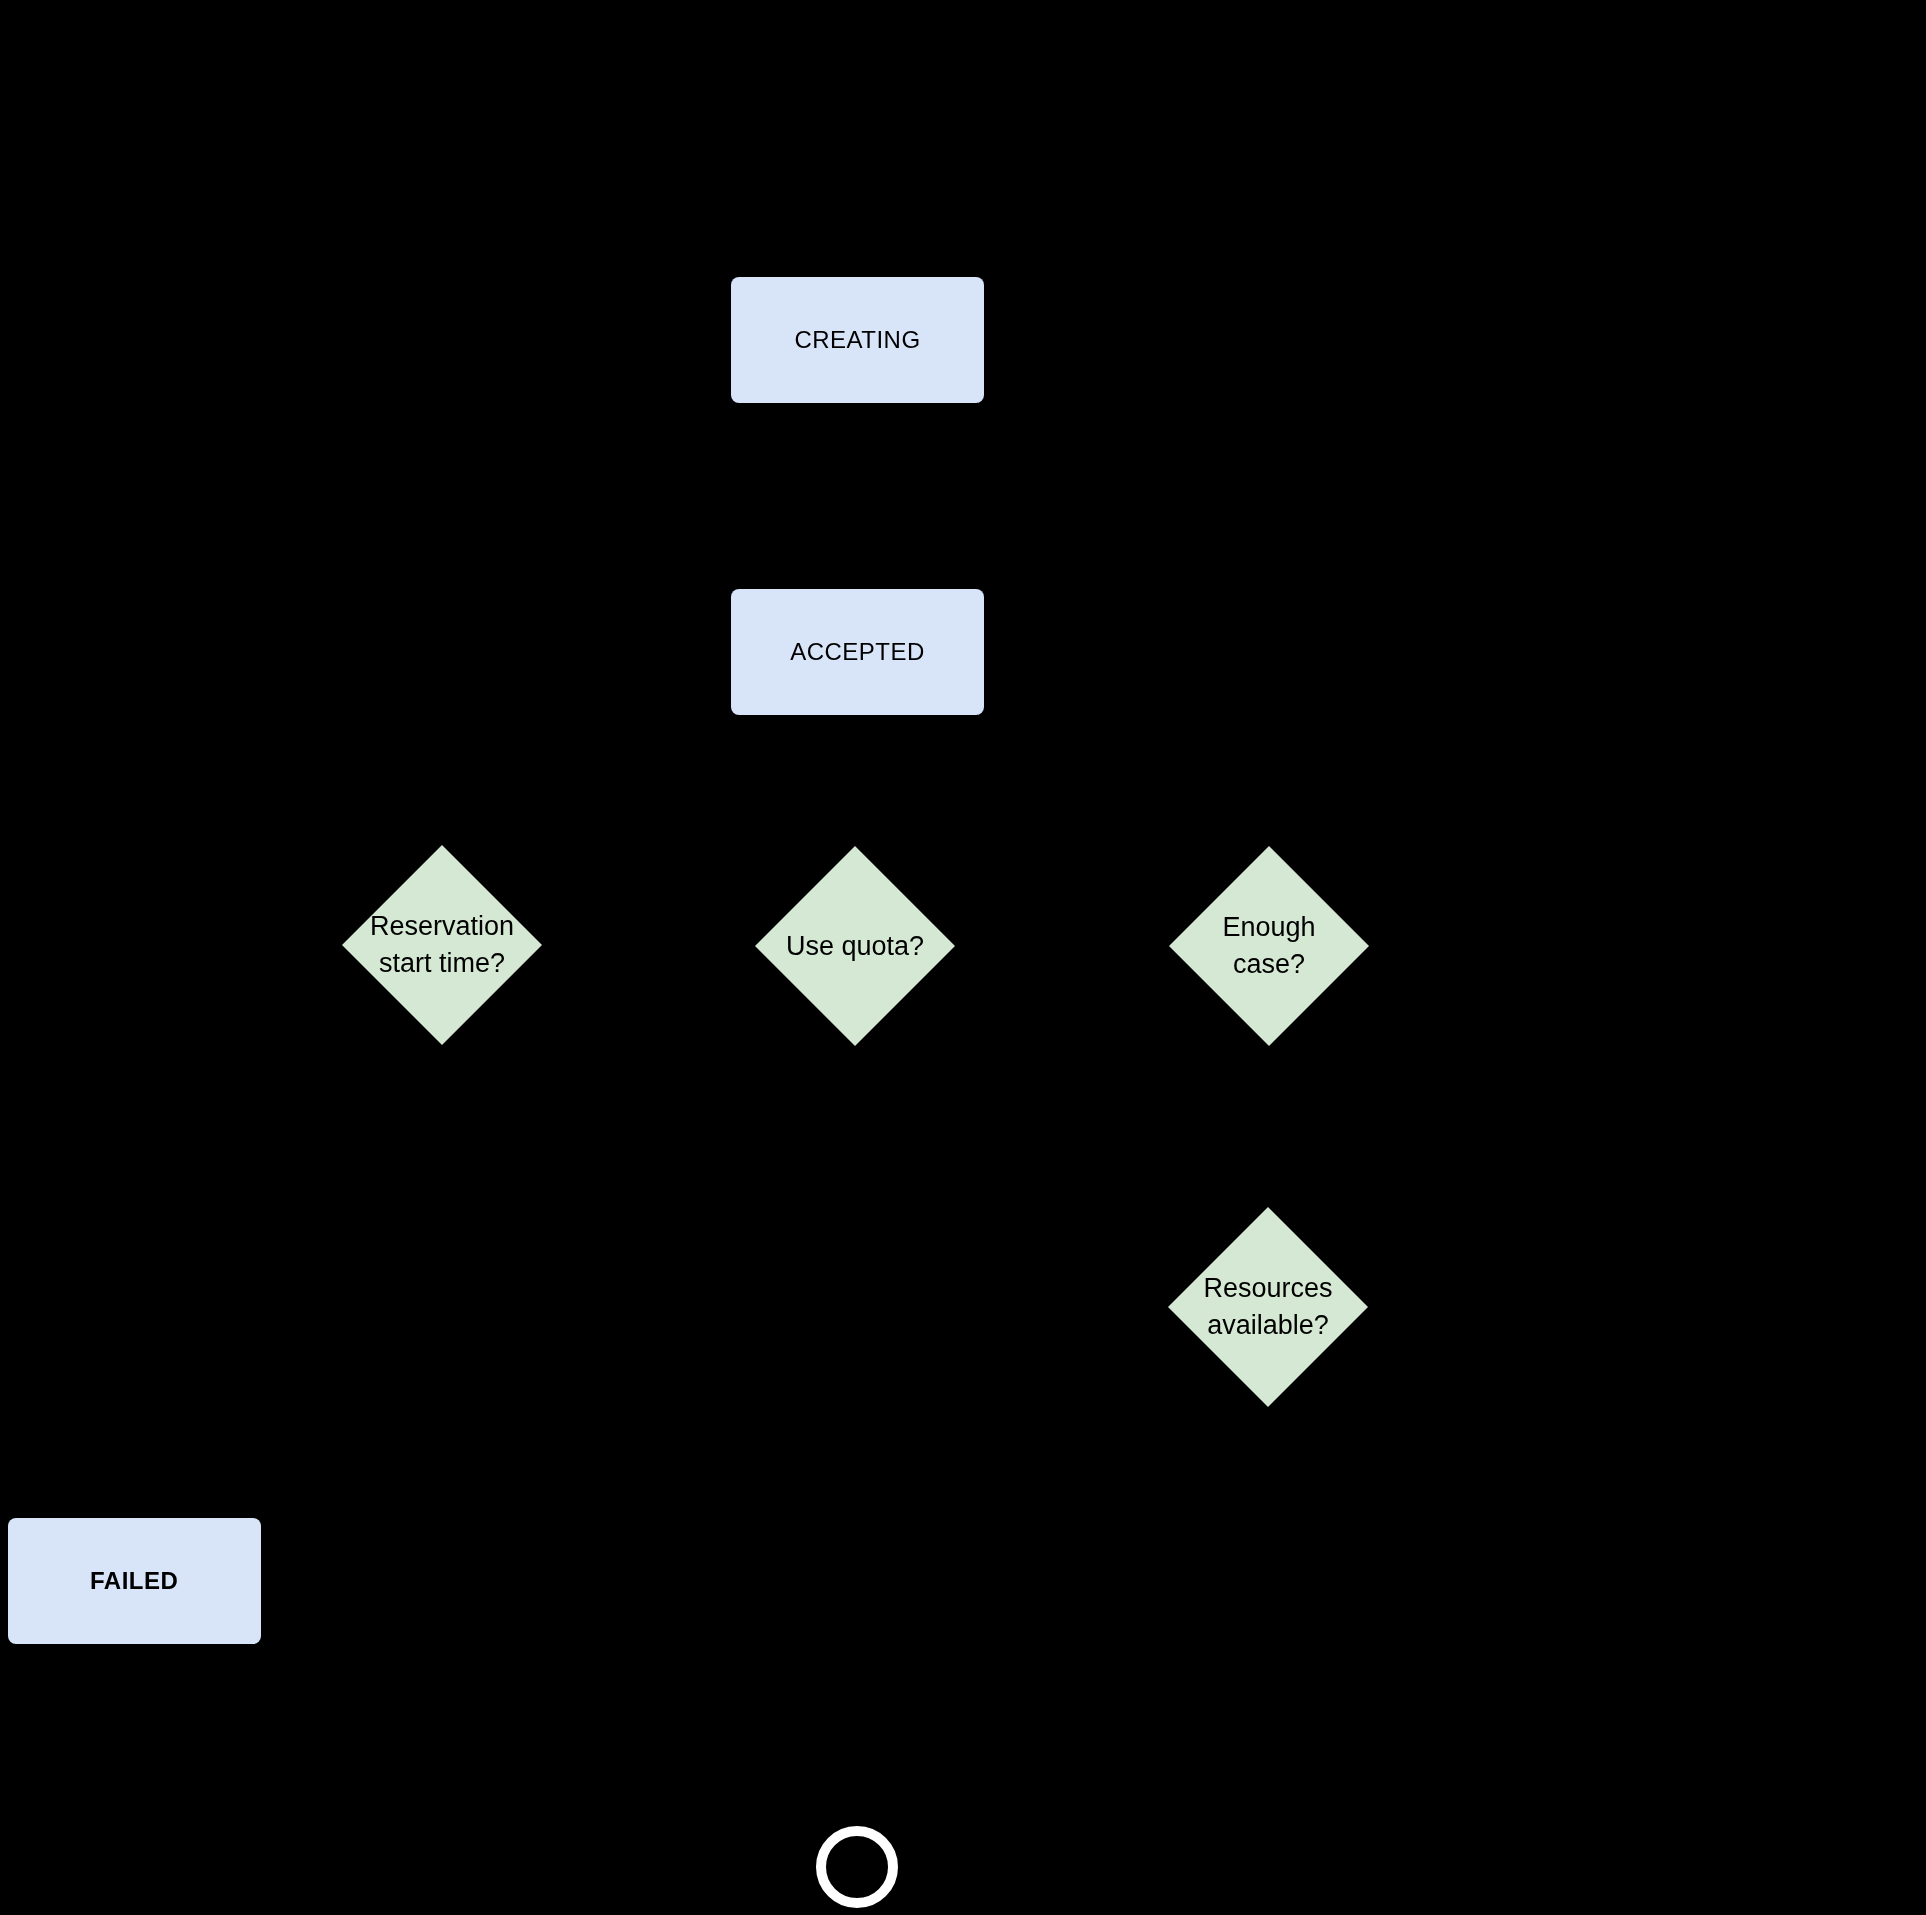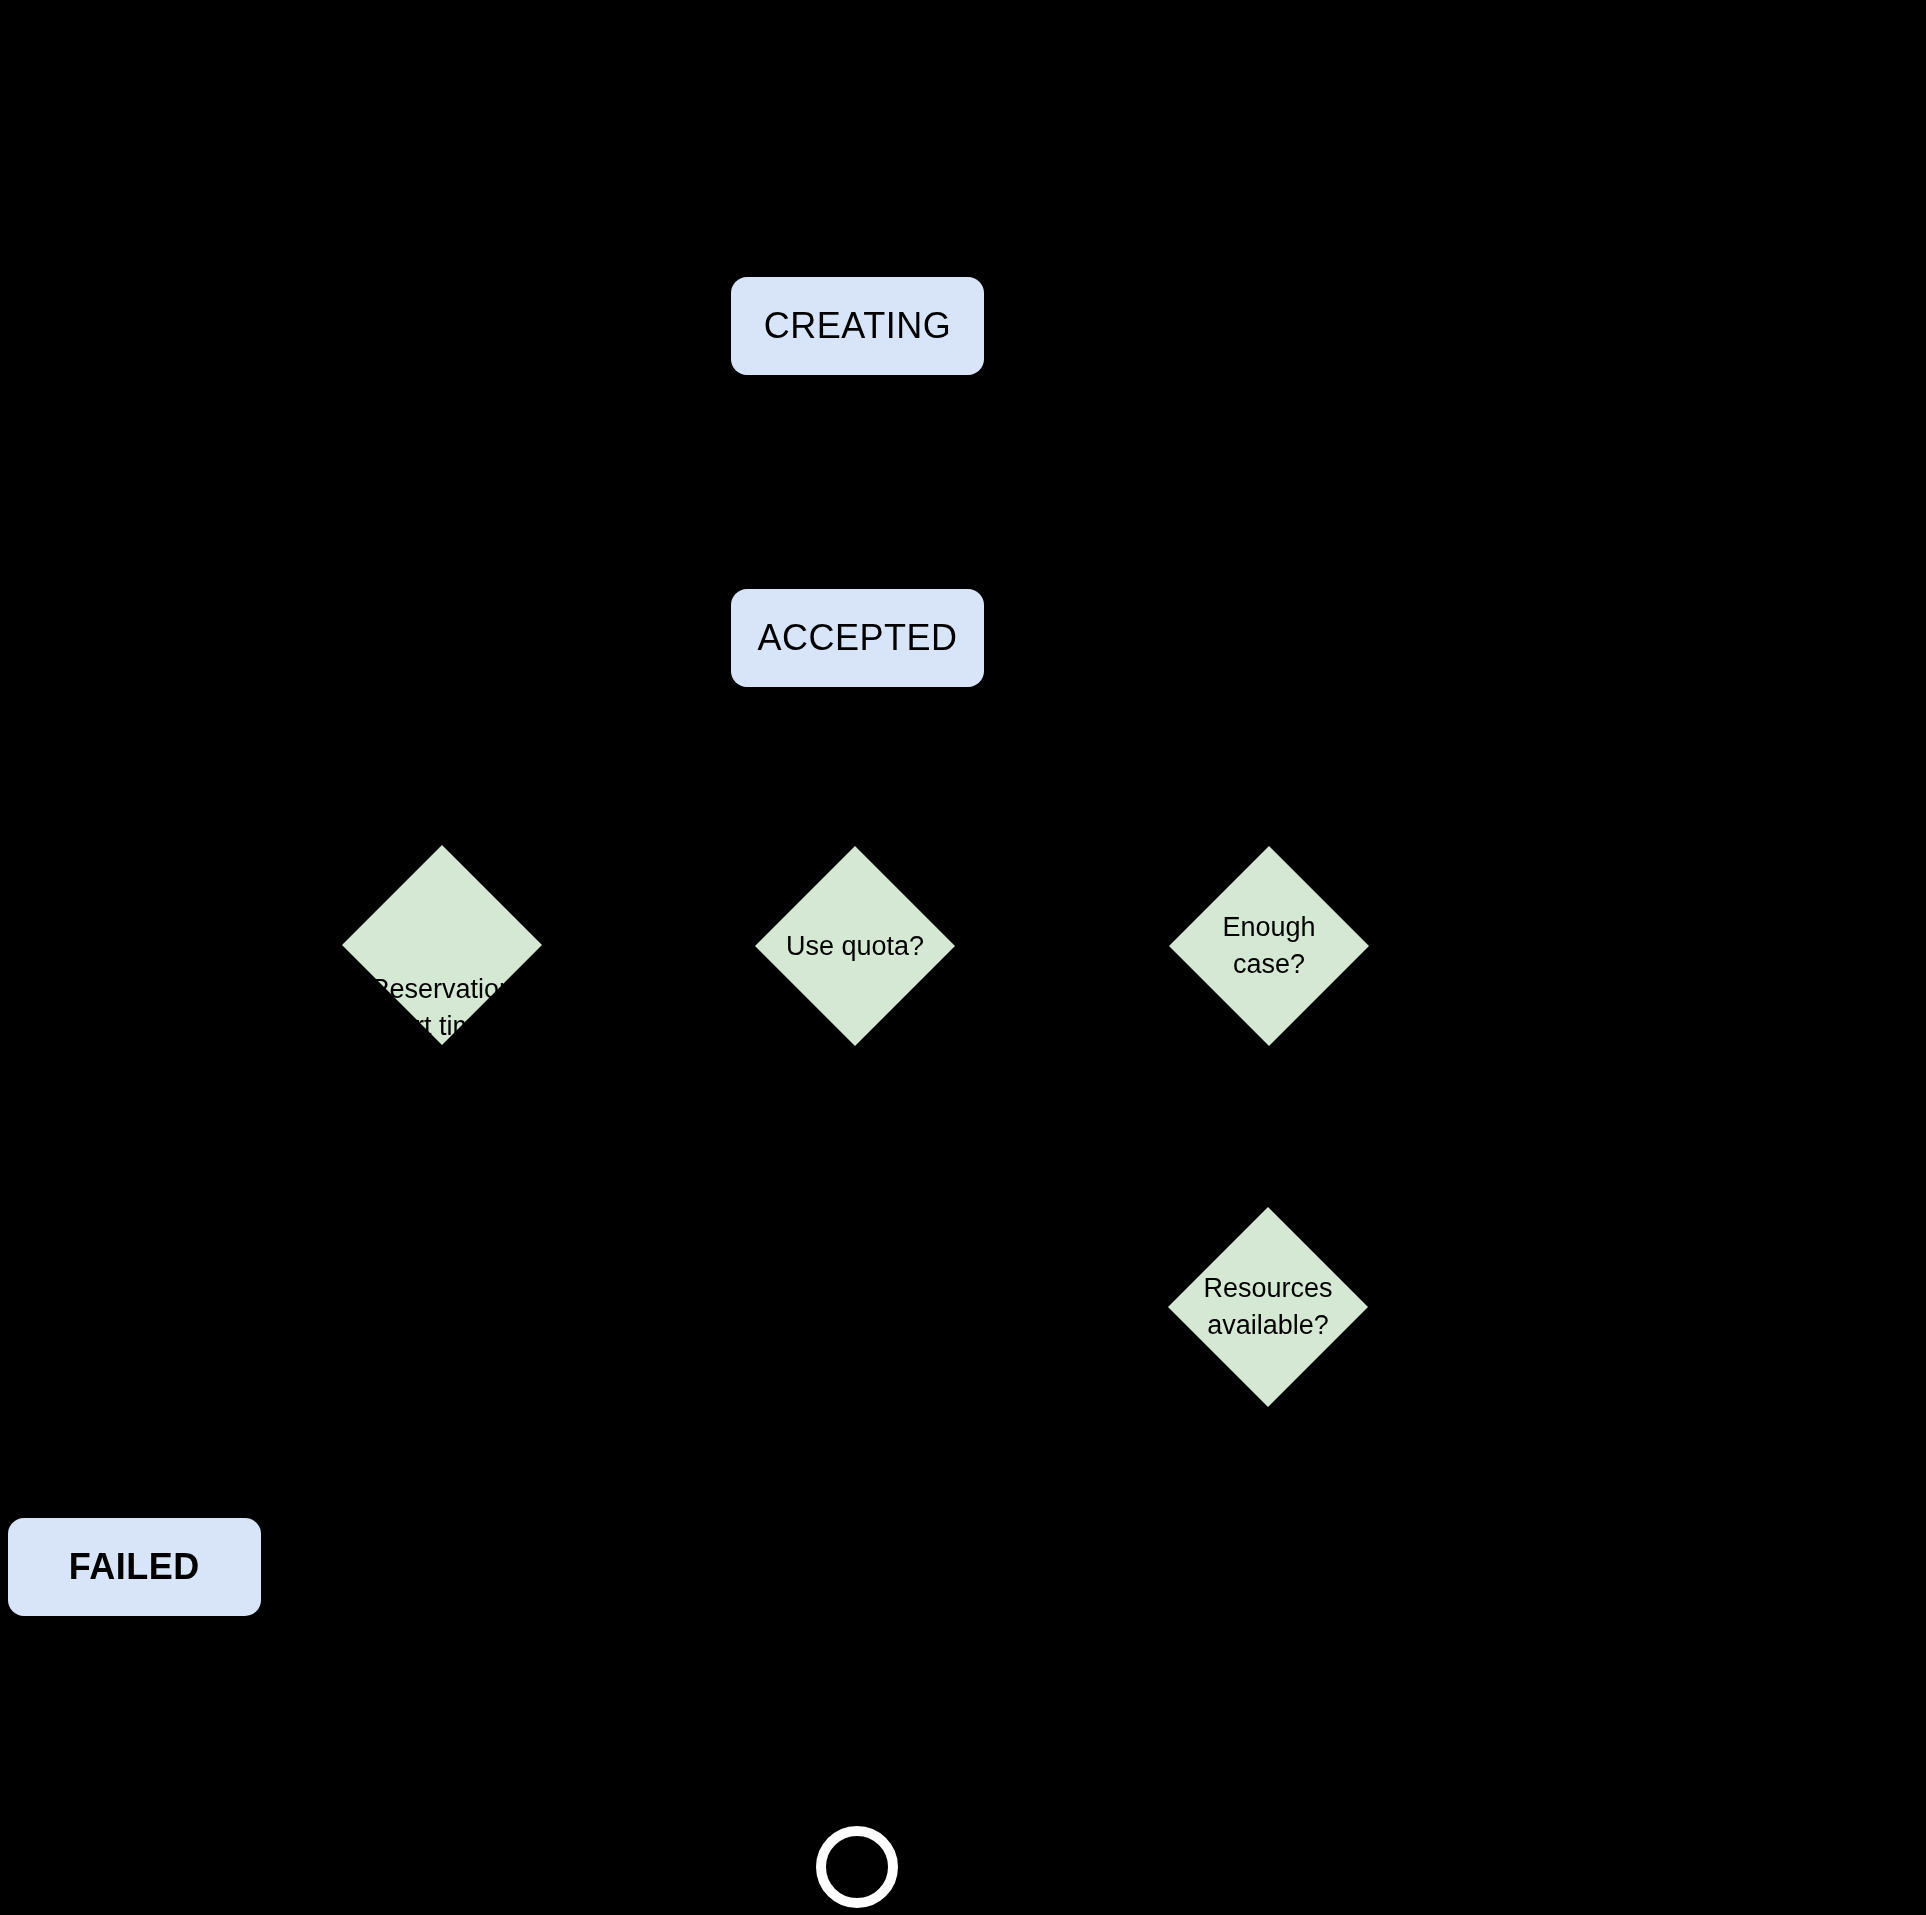--- a/index.html
+++ b/index.html
@@ -13,27 +13,27 @@
     height: 1916px;
     background: var(--background, #000000);
     overflow: hidden;
     font-family: "Liberation Sans", sans-serif;
     color: var(--label-color, #000000);
   }
   
   .state {
     position: absolute;
     width: 253px;
-    height: 98px;
+    height: 126px;
     background: var(--state-fill, #d8e4f8);
-    border-radius: 16px;
+    border-radius: 8px;
     display: flex;
     align-items: center;
     justify-content: center;
-    font-size: 36px;
+    font-size: 24px;
     letter-spacing: 0.5px;
     text-align: center;
     white-space: pre-line;
   }
   #node-creating  { left: 731px; top: 277px;  }
   #node-accepted  { left: 731px; top: 589px; }
   #node-failed    { left: 7.7px;   top: 1518px; font-weight: bold; }
   #node-succeeded { left: 731px; top: 1518px; }
   #node-cancelled { left: 1474px; top: 1518px; }
 
@@ -53,21 +53,21 @@
     clip-path: polygon(50% 0, 100% 50%, 50% 100%, 0 50%);
   }
   .decision-label {
     position: relative;
     z-index: 1;
     font-size: 27px;
     line-height: 37px;
     text-align: center;
     white-space: pre-line;
   }
-  #node-reservation-start-time { left: 342px;  top: 845px; align-items: flex-end; }
+  #node-reservation-start-time { left: 342px;  top: 845px; }
   #node-use-case               { left: 755px; top: 846px; }
   #node-enough-quota           { left: 1169px; top: 846px; }
   #node-resources-available    { left: 1168px; top: 1207px; }
 
   
   .terminator {
     position: absolute;
     left: 816px;
     top: 1826px;
     width: 62px;

